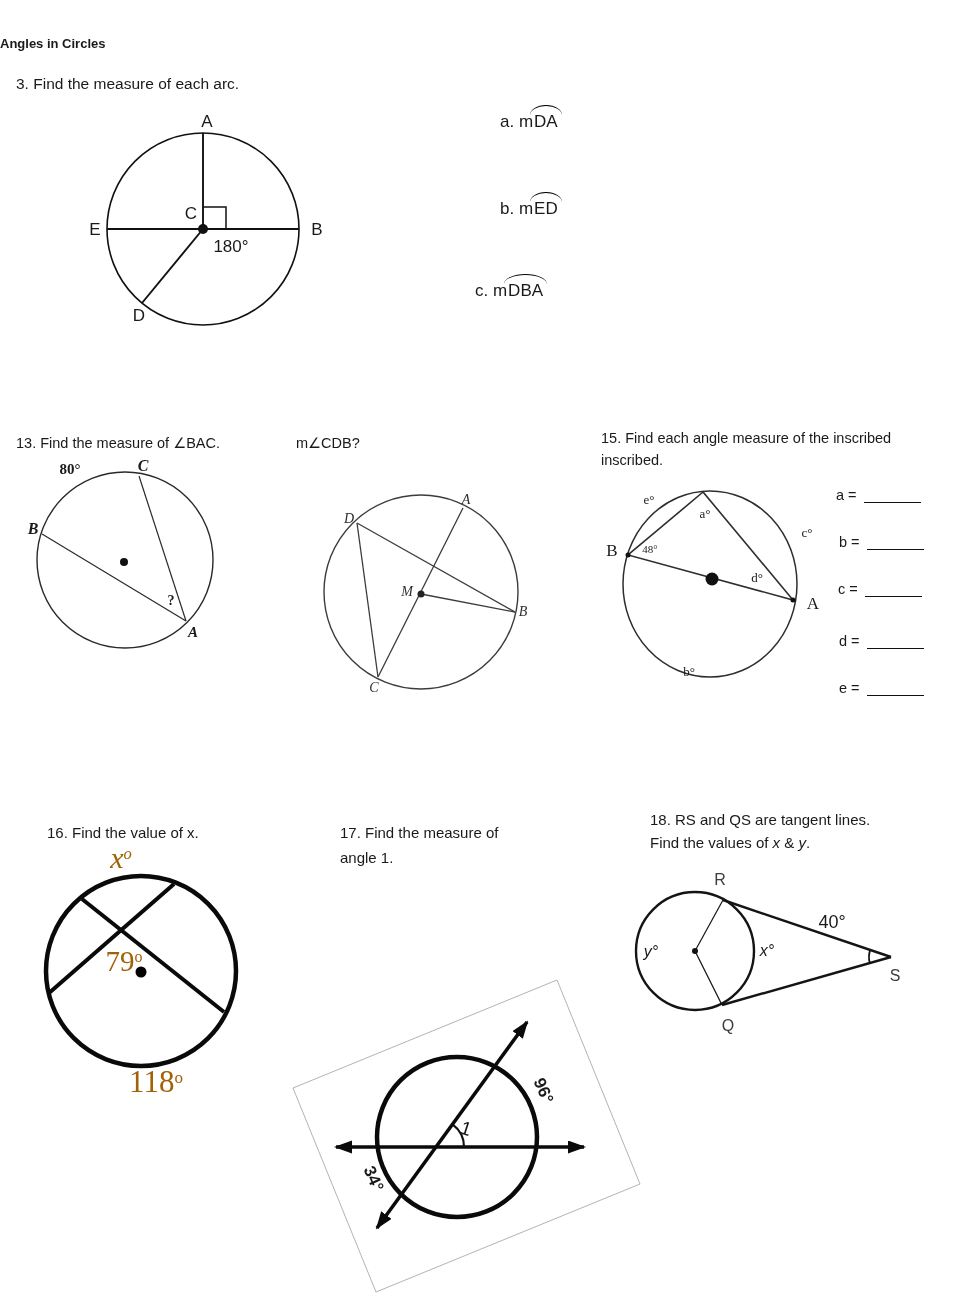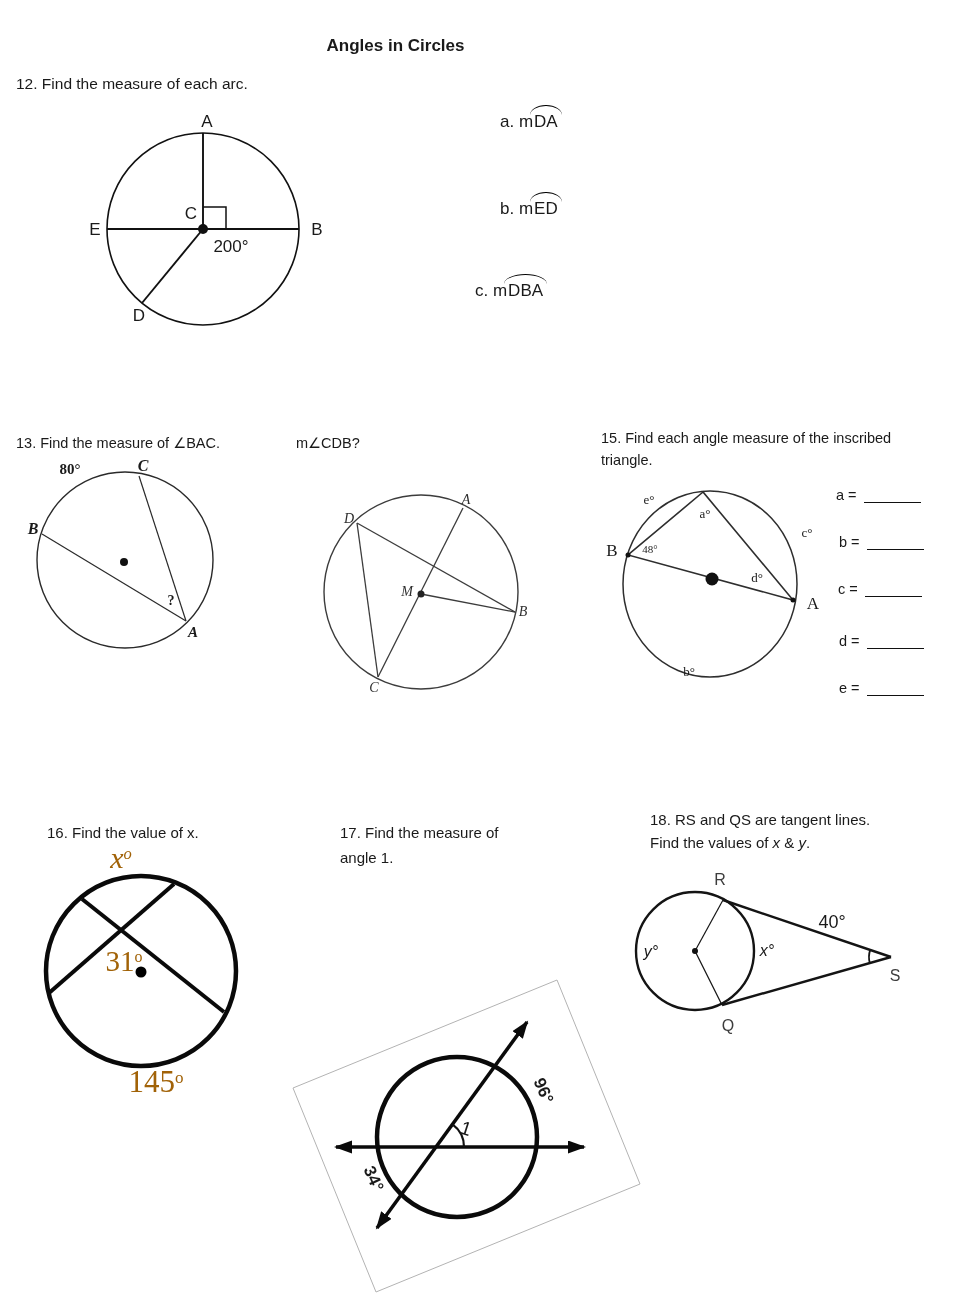--- a/index.html
+++ b/index.html
@@ -3,21 +3,21 @@
 <meta charset="utf-8">
 <style>
   html,body{margin:0;padding:0;}
   body{
     width:978px;height:1304px;position:relative;background:#ffffff;
     font-family:"Liberation Sans","DejaVu Sans",sans-serif;color:#1a1a1a;
     overflow:hidden;
   }
   .abs{position:absolute;}
   .ctr{transform:translate(-50%,-50%);white-space:nowrap;}
-  #title{left:0;top:36px;width:791px;text-align:center;font-weight:bold;font-size:17px;}
+  #title{left:0;top:36px;width:791px;font-weight:bold;font-size:13px;}
   .hdr{font-size:14.5px;line-height:22px;white-space:nowrap;}
   svg#fig{position:absolute;left:0;top:0;}
 
   
   .lblsans{font-size:16px;}
   .seriflbl{font-family:"Liberation Serif","DejaVu Serif",serif;}
   .bi{font-style:italic;font-weight:bold;}
   .it{font-style:italic;}
 
   
@@ -101,27 +101,27 @@
     <line x1="722" y1="1005" x2="891" y2="957" stroke-width="2.4"></line>
     <line x1="695" y1="951" x2="723" y2="900" stroke-width="1.2"></line>
     <line x1="695" y1="951" x2="722" y2="1005" stroke-width="1.2"></line>
     <circle cx="695" cy="951" r="3" fill="#111" stroke="none"></circle>
     <path d="M 870.2,949.9 A 22,22 0 0 0 869.8,963" stroke-width="1.8"></path>
   </g>
 </svg>
 
 <div id="title" class="abs">Angles in Circles</div>
 
-<div class="abs hdr" style="left:16px;top:73px;font-size:15.5px;">12. Find the measure of each arc.</div>
+<div class="abs hdr" style="left:16px;top:73px;font-size:15.5px;">3. Find the measure of each arc.</div>
 <span class="abs ctr lblsans" style="left:207px;top:122px;font-size:17px;">A</span>
 <span class="abs ctr lblsans" style="left:95px;top:230px;font-size:17px;">E</span>
 <span class="abs ctr lblsans" style="left:317px;top:230px;font-size:17px;">B</span>
 <span class="abs ctr lblsans" style="left:191px;top:214px;font-size:17px;">C</span>
 <span class="abs ctr lblsans" style="left:139px;top:316px;font-size:17px;">D</span>
-<span class="abs ctr lblsans" style="left:231px;top:247px;font-size:17px;">200°</span>
+<span class="abs ctr lblsans" style="left:231px;top:247px;font-size:17px;">180°</span>
 
 <div class="abs ans" style="left:500px;top:112px;"><span>a. m</span><span class="arcw"><span class="overarc"></span><span>DA</span></span></div>
 <div class="abs ans" style="left:500px;top:199px;"><span>b. m</span><span class="arcw"><span class="overarc"></span><span>ED</span></span></div>
 <div class="abs ans" style="left:475px;top:281px;"><span>c. m</span><span class="arcw"><span class="overarc"></span><span>DBA</span></span></div>
 
 <div class="abs hdr" style="left:16px;top:432px;">13. Find the measure of  ∠BAC.</div>
 <span class="abs ctr seriflbl" style="left:70px;top:469px;font-size:15px;font-weight:bold;">80°</span>
 <span class="abs ctr seriflbl bi" style="left:143px;top:466px;font-size:16px;">C</span>
 <span class="abs ctr seriflbl bi" style="left:33px;top:529px;font-size:16px;">B</span>
 <span class="abs ctr seriflbl" style="left:171px;top:601px;font-size:14px;font-weight:bold;">?</span>
@@ -131,41 +131,41 @@
   <div>m∠CDB?</div>
 </div>
 <span class="abs ctr seriflbl it" style="left:349px;top:519px;font-size:14px;color:#2e2e2e;">D</span>
 <span class="abs ctr seriflbl it" style="left:466px;top:500px;font-size:14px;color:#2e2e2e;">A</span>
 <span class="abs ctr seriflbl it" style="left:407px;top:592px;font-size:14px;color:#2e2e2e;">M</span>
 <span class="abs ctr seriflbl it" style="left:523px;top:612px;font-size:14px;color:#2e2e2e;">B</span>
 <span class="abs ctr seriflbl it" style="left:374px;top:688px;font-size:14px;color:#2e2e2e;">C</span>
 
 <div class="abs hdr" style="left:601px;top:427px;">
   <div>15. Find each angle measure of the inscribed</div>
-  <div>triangle.</div>
+  <div>inscribed.</div>
 </div>
 <span class="abs ctr seriflbl" style="left:649px;top:500px;font-size:13px;">e°</span>
 <span class="abs ctr seriflbl" style="left:705px;top:514px;font-size:13px;">a°</span>
 <span class="abs ctr seriflbl" style="left:612px;top:551px;font-size:17px;">B</span>
 <span class="abs ctr seriflbl" style="left:650px;top:549px;font-size:11px;">48°</span>
 <span class="abs ctr seriflbl" style="left:807px;top:533px;font-size:13px;">c°</span>
 <span class="abs ctr seriflbl" style="left:757px;top:578px;font-size:13px;">d°</span>
 <span class="abs ctr seriflbl" style="left:813px;top:604px;font-size:17px;">A</span>
 <span class="abs ctr seriflbl" style="left:689px;top:672px;font-size:13px;">b°</span>
 
 <div class="abs blankrow" style="left:836px;top:487px;"><span>a =</span><span class="blankline"></span></div>
 <div class="abs blankrow" style="left:839px;top:534px;"><span>b =</span><span class="blankline"></span></div>
 <div class="abs blankrow" style="left:838px;top:581px;"><span>c =</span><span class="blankline"></span></div>
 <div class="abs blankrow" style="left:839px;top:633px;"><span>d =</span><span class="blankline"></span></div>
 <div class="abs blankrow" style="left:839px;top:680px;"><span>e =</span><span class="blankline"></span></div>
 
 <div class="abs hdr" style="left:47px;top:822px;font-size:15px;">16. Find the value of x.</div>
 <span class="abs ctr navy it" style="left:121px;top:858px;font-size:30px;"><span>x</span><span class="supdeg">o</span></span>
-<span class="abs ctr navy" style="left:124px;top:961px;font-size:29px;"><span>31</span><span class="supdeg">o</span></span>
-<span class="abs ctr navy" style="left:156px;top:1082px;font-size:31px;"><span>145</span><span class="supdeg">o</span></span>
+<span class="abs ctr navy" style="left:124px;top:961px;font-size:29px;"><span>79</span><span class="supdeg">o</span></span>
+<span class="abs ctr navy" style="left:156px;top:1082px;font-size:31px;"><span>118</span><span class="supdeg">o</span></span>
 
 <div class="abs hdr" style="left:340px;top:820px;font-size:15px;line-height:25px;">
   <div>17. Find the measure of</div>
   <div>angle 1.</div>
 </div>
 <span class="abs ctr rot" style="left:466px;top:1129px;font-size:19px;font-weight:500;transform:translate(-50%,-50%) rotate(18deg);">1</span>
 <span class="abs ctr rot" style="left:543px;top:1091px;font-size:17px;font-weight:600;transform:translate(-50%,-50%) rotate(67deg);">96°</span>
 <span class="abs ctr rot" style="left:373px;top:1179px;font-size:17px;font-weight:600;transform:translate(-50%,-50%) rotate(66deg);">34°</span>
 
 <div class="abs hdr" style="left:650px;top:808px;font-size:15px;line-height:23px;">

